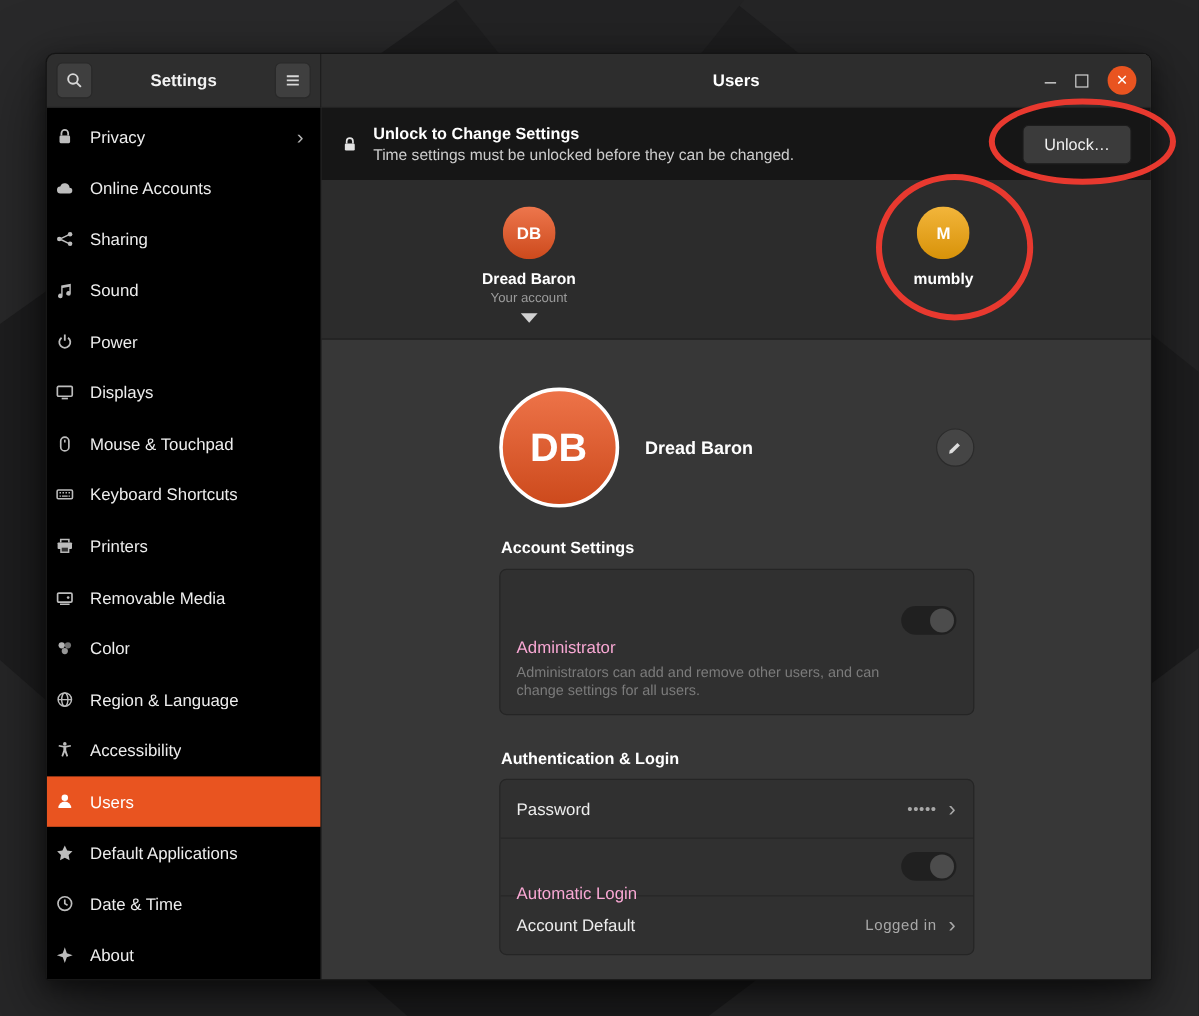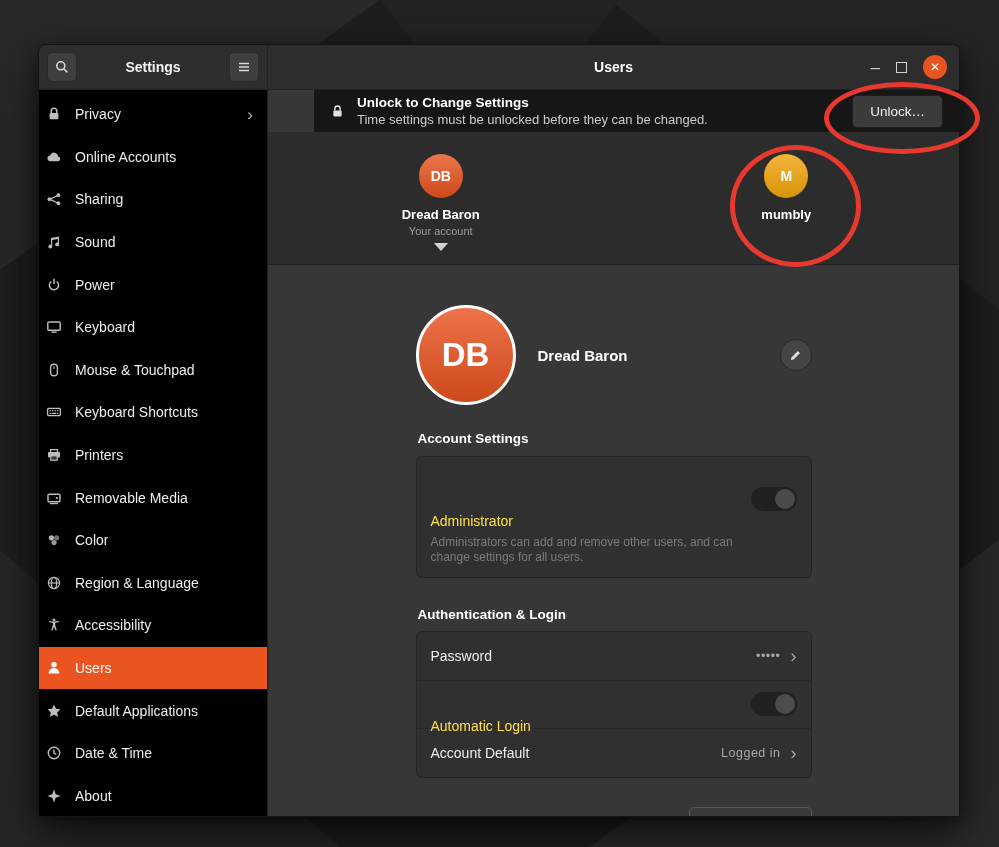--- a/index.html
+++ b/index.html
@@ -33,21 +33,21 @@
   .svgicon svg{width:100%;height:100%;display:block;}
   
   .main{flex:1;display:flex;flex-direction:column;background:#373737;min-width:0;}
   .titlebar{height:44px;flex:none;background:#2d2d2d;border-bottom:1px solid #232323;position:relative;display:flex;align-items:center;justify-content:center;}
   .win-title{font-weight:bold;font-size:14px;color:#ffffff;}
   .win-controls{position:absolute;right:12px;top:0;bottom:0;display:flex;align-items:center;gap:16px;}
   .min-btn{background:none;border:0;color:#d2d2d2;font-size:17px;line-height:1;padding:0;cursor:pointer;}
   .max-btn{width:11px;height:11px;border:1.5px solid #d2d2d2;background:none;padding:0;cursor:pointer;}
   .close-btn{width:24px;height:24px;border-radius:50%;border:0;background:var(--close-button,#E95420);color:#fff;font-size:12px;line-height:1;display:grid;place-items:center;padding:0;cursor:pointer;}
   
-  .banner{height:42px;flex:none;background:#161616;display:flex;align-items:center;padding:0 16px;gap:12px;margin-left:46px;}
+  .banner{height:60px;flex:none;background:#161616;display:flex;align-items:center;padding:0 16px;gap:12px;}
   .banner .svgicon{color:#e3e3e3;width:15px;height:15px;}
   .banner-text{display:flex;flex-direction:column;gap:2px;}
   .banner-title{font-weight:bold;font-size:13.5px;color:#ffffff;}
   .banner-sub{font-size:13px;color:#cccccc;}
   .unlock-btn{margin-left:auto;padding:8px 17px;background:#3b3b3b;border:1px solid #1d1d1d;border-radius:5px;color:#f0f0f0;font-size:13.5px;cursor:pointer;}
   
   .carousel{height:132px;flex:none;background:#2c2c2c;border-bottom:1px solid #212121;display:flex;}
   .user-cell{flex:1;display:flex;flex-direction:column;align-items:center;padding-top:22px;cursor:pointer;}
   .avatar-sm{width:44px;height:44px;border-radius:50%;display:grid;place-items:center;color:#fff;font-weight:bold;font-size:14px;
     background:linear-gradient(to bottom,rgba(255,255,255,.20),rgba(0,0,0,.12)),var(--avatar-orange,#E95420);}
@@ -66,21 +66,21 @@
   .edit-btn .svgicon{width:14px;height:14px;}
   .section-heading{margin:26px 0 10px 2px;font-size:13.5px;font-weight:bold;color:#ffffff;}
   .section-heading.second{margin-top:29px;margin-bottom:9px;}
   .card{background:#303030;border:1px solid #252525;border-radius:6px;overflow:hidden;}
   .admin-card{padding:12px 14px;}
   .admin-top{display:flex;align-items:center;justify-content:space-between;}
   .admin-desc{margin:6px 0 0 0;font-size:12px;line-height:15px;color:#7b7b7b;max-width:305px;}
   .auth-row{height:47.6px;display:flex;align-items:center;padding:0 14px;gap:10px;border-top:1px solid #272727;cursor:pointer;}
   .auth-row:first-child{border-top:0;gap:10px;}
   .row-label{flex:1;font-size:14px;color:#ededed;}
-  .row-label.dim{color:#fde047;margin-top:44px;}
+  .row-label.dim{color:#f9a8d4;margin-top:44px;}
   .row-value{color:#a8a8a8;font-size:12.5px;letter-spacing:.5px;}
   .row-chevron{color:#a8a8a8;font-size:18px;line-height:1;}
   .toggle{position:relative;width:46px;height:24px;border-radius:12px;background:#1e1e1e;flex:none;cursor:pointer;}
   .toggle .knob{position:absolute;top:2px;left:2px;width:20px;height:20px;border-radius:50%;background:#515151;}
   .toggle.knob-right .knob{left:auto;right:2px;}
   .toggle.dim{opacity:.85;}
   .remove-row{margin-top:29px;display:flex;justify-content:flex-end;flex:none;}
   .remove-btn{padding:8px 17px;background:#3b3b3b;border:1px solid #585858;border-radius:5px;color:#b9b9b9;font-size:13.5px;cursor:pointer;}
   
   .annotation{position:absolute;border:5px solid var(--annotation-red,#E8392F);border-radius:50%;z-index:10;pointer-events:none;}
@@ -176,21 +176,21 @@
 
   </div>
 
   <div class="side-item">
     <span class="svgicon side-icon">
             <svg viewBox="0 0 16 16">
               <rect x="1.8" y="3" width="12.4" height="8.2" rx="1" fill="none" stroke="currentColor" stroke-width="1.4"></rect>
               <rect x="5.4" y="12.4" width="5.2" height="1.4" fill="currentColor"></rect>
             </svg>
           </span>
-    <span class="side-label">Keyboard</span>
+    <span class="side-label">Displays</span>
 
   </div>
 
   <div class="side-item">
     <span class="svgicon side-icon">
             <svg viewBox="0 0 16 16">
               <rect x="4.6" y="2.2" width="6.8" height="11.6" rx="3.4" fill="none" stroke="currentColor" stroke-width="1.4"></rect>
               <path d="M8 4.4v2.4" stroke="currentColor" stroke-width="1.3" fill="none"></path>
             </svg>
           </span>

